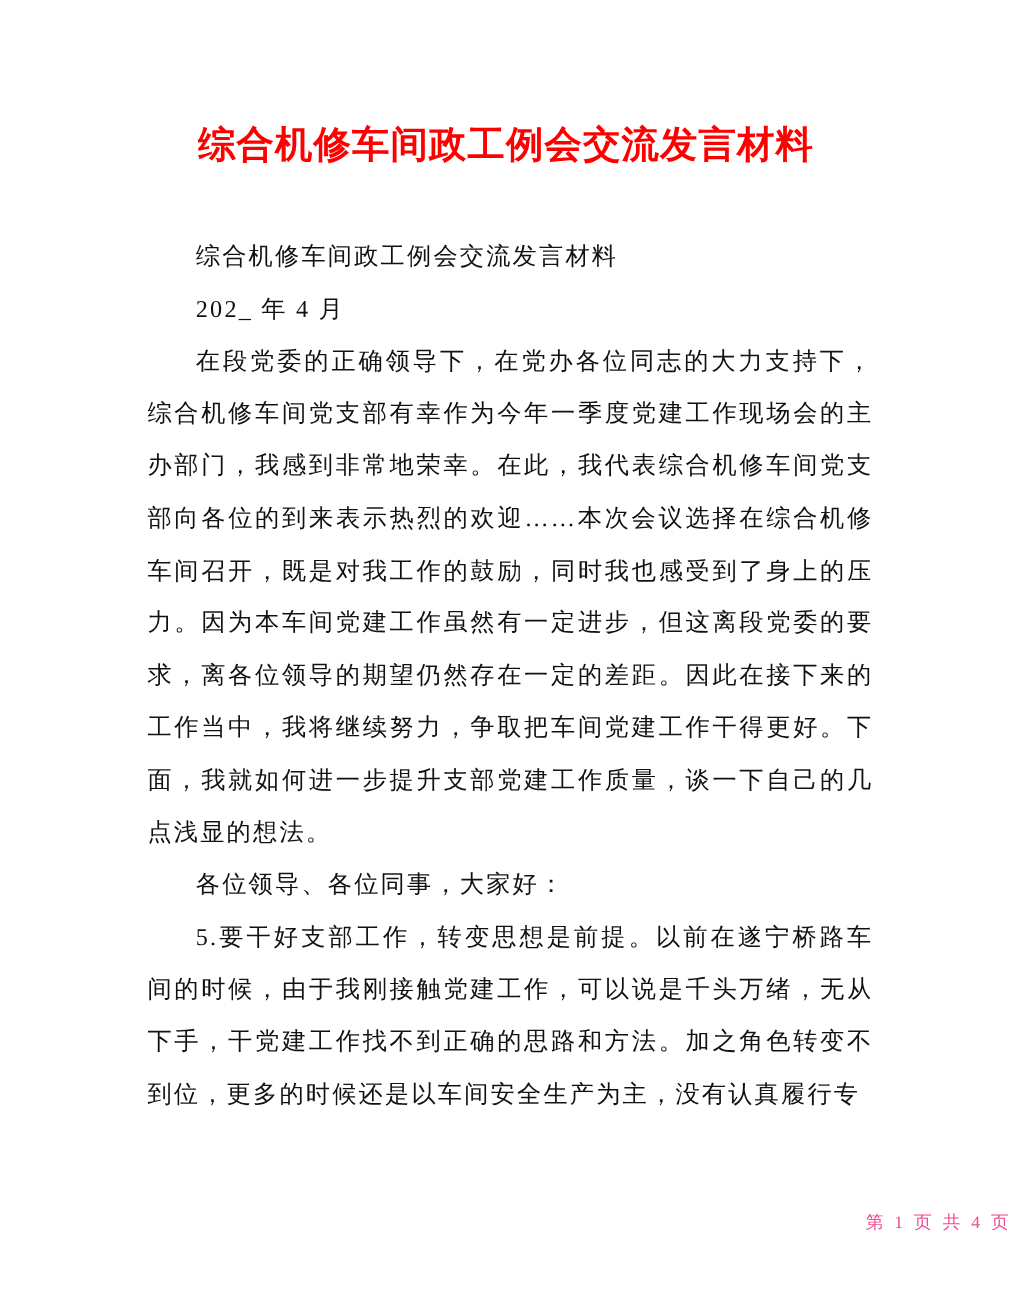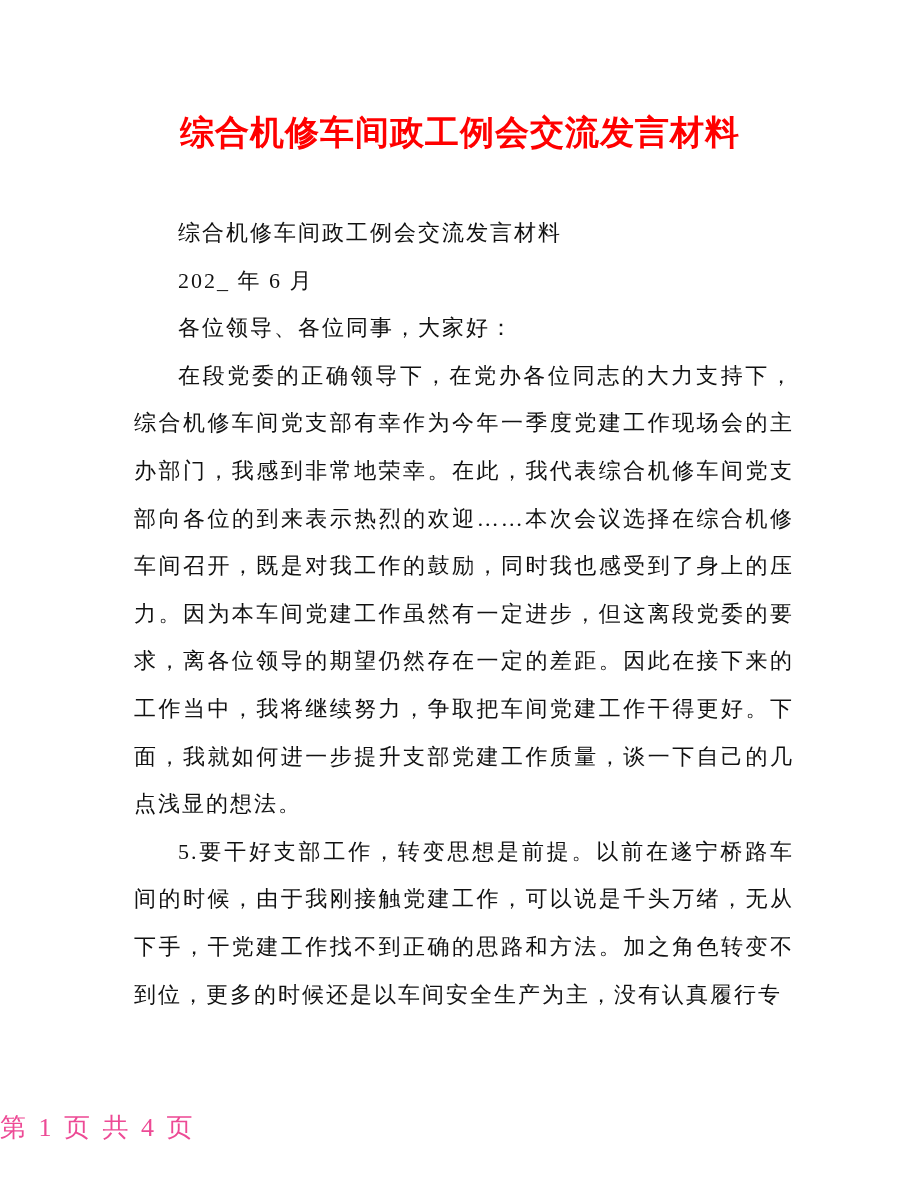--- a/index.html
+++ b/index.html
@@ -45,37 +45,36 @@
     margin: 0;
     padding: 0;
     text-indent: 2em;
     word-break: break-all;
   }
   .page-footer {
     position: absolute;
     top: 1100px;
     left: 0;
     right: 0;
-    text-align: left;
-    font-size: 26px;
+    text-align: right;
+    font-size: 16px;
     line-height: 24px;
     letter-spacing: 3px;
-    margin-top: 16px;
   }
 </style>
 </head>
 <body>
 
 <div class="page">
 
   <h1 class="doc-title" style="color: rgb(255, 0, 0);">综合机修车间政工例会交流发言材料</h1>
 
   <div class="doc-body">
     <p>综合机修车间政工例会交流发言材料</p>
-    <p>202_ 年 6 月</p>
+    <p>202_ 年 4 月</p>
+    <p>在段党委的正确领导下，在党办各位同志的大力支持下，综合机修车间党支部有幸作为今年一季度党建工作现场会的主办部门，我感到非常地荣幸。在此，我代表综合机修车间党支部向各位的到来表示热烈的欢迎……本次会议选择在综合机修车间召开，既是对我工作的鼓励，同时我也感受到了身上的压力。因为本车间党建工作虽然有一定进步，但这离段党委的要求，离各位领导的期望仍然存在一定的差距。因此在接下来的工作当中，我将继续努力，争取把车间党建工作干得更好。下面，我就如何进一步提升支部党建工作质量，谈一下自己的几点浅显的想法。</p>
     <p>各位领导、各位同事，大家好：</p>
-    <p>在段党委的正确领导下，在党办各位同志的大力支持下，综合机修车间党支部有幸作为今年一季度党建工作现场会的主办部门，我感到非常地荣幸。在此，我代表综合机修车间党支部向各位的到来表示热烈的欢迎……本次会议选择在综合机修车间召开，既是对我工作的鼓励，同时我也感受到了身上的压力。因为本车间党建工作虽然有一定进步，但这离段党委的要求，离各位领导的期望仍然存在一定的差距。因此在接下来的工作当中，我将继续努力，争取把车间党建工作干得更好。下面，我就如何进一步提升支部党建工作质量，谈一下自己的几点浅显的想法。</p>
     <p>5.要干好支部工作，转变思想是前提。以前在遂宁桥路车间的时候，由于我刚接触党建工作，可以说是千头万绪，无从下手，干党建工作找不到正确的思路和方法。加之角色转变不到位，更多的时候还是以车间安全生产为主，没有认真履行专</p>
   </div>
 
   <div class="page-footer" style="color: rgb(237, 74, 149);">第 1 页 共 4 页</div>
 
 </div>
 
 </body></html>

